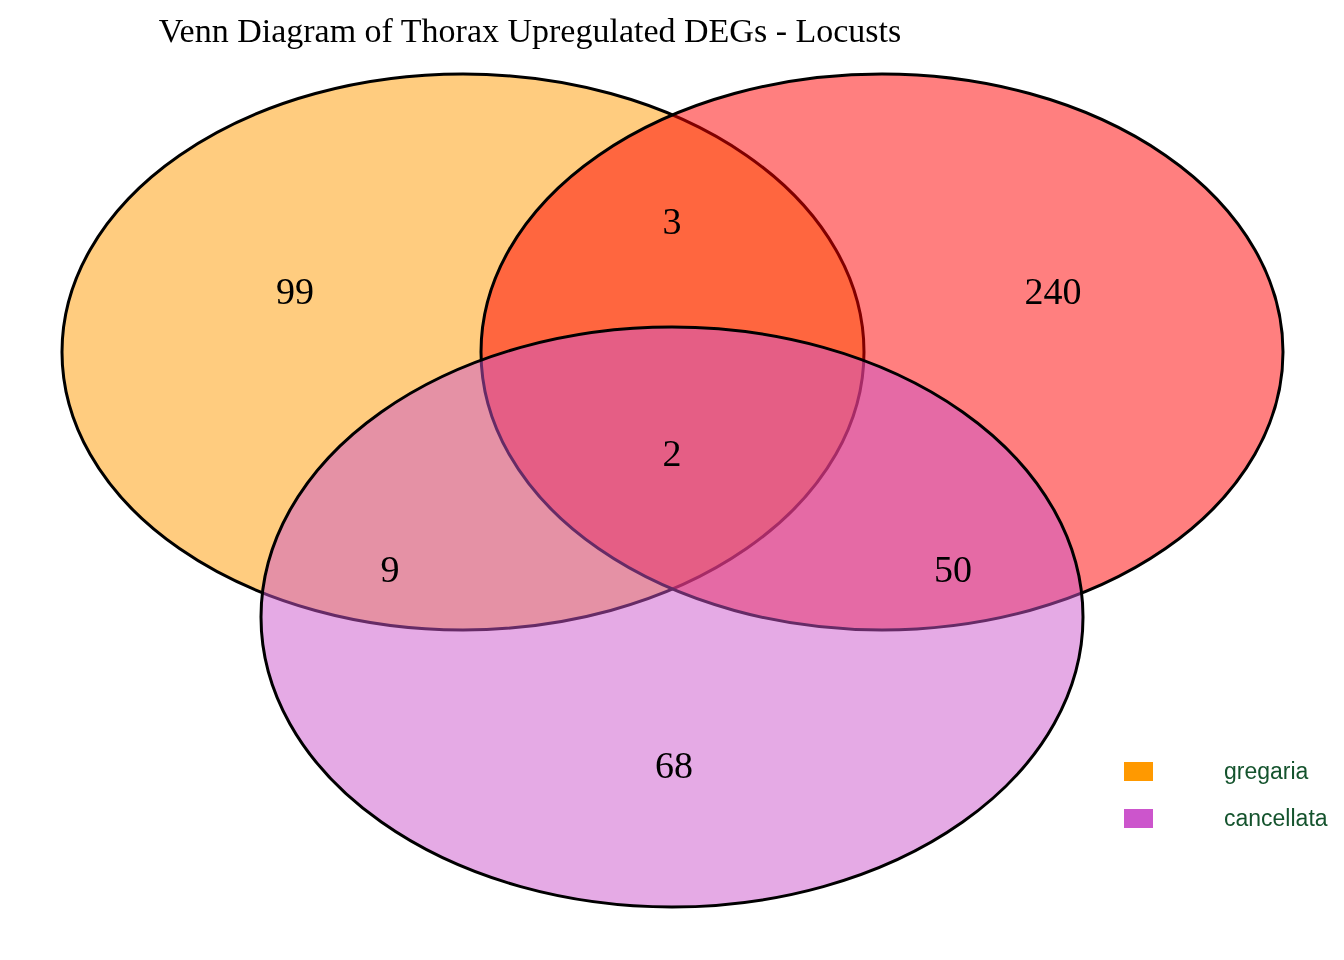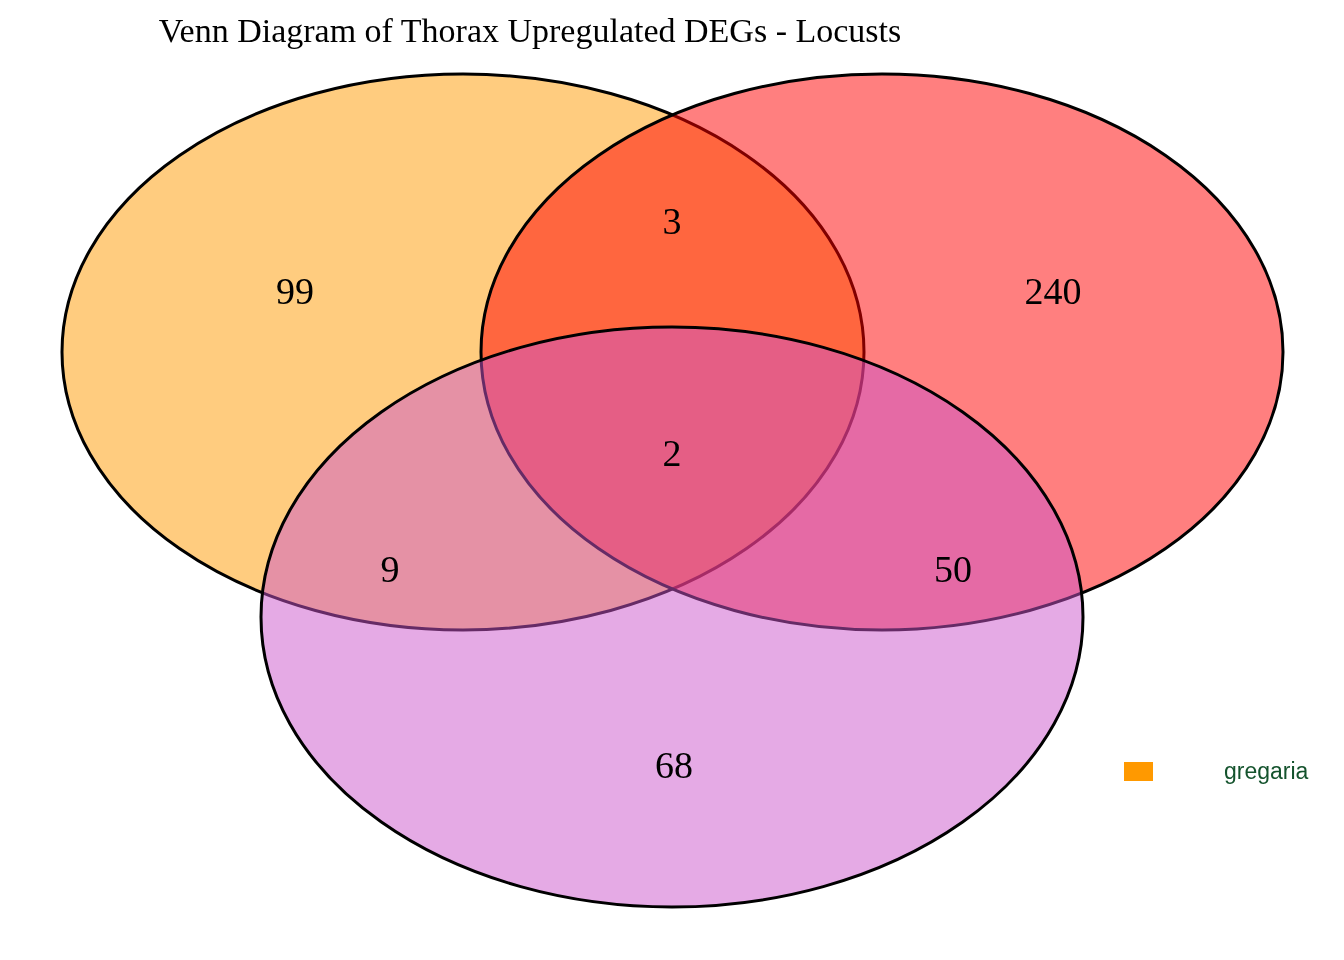--- a/index.html
+++ b/index.html
@@ -105,16 +105,20 @@
   </svg>
 
   <div id="legend">
 
     <div class="legend-row">
       <span class="legend-swatch" style="background-color: rgb(255, 153, 0);"></span>
       <span class="legend-label">gregaria</span>
     </div>
 
 
+    <div class="legend-row">
+      <span class="legend-swatch" style="background-color: rgb(204, 85, 204);"></span>
+      <span class="legend-label">cancellata</span>
+    </div>
 
   </div>
 
 </div>
 
 </body></html>

